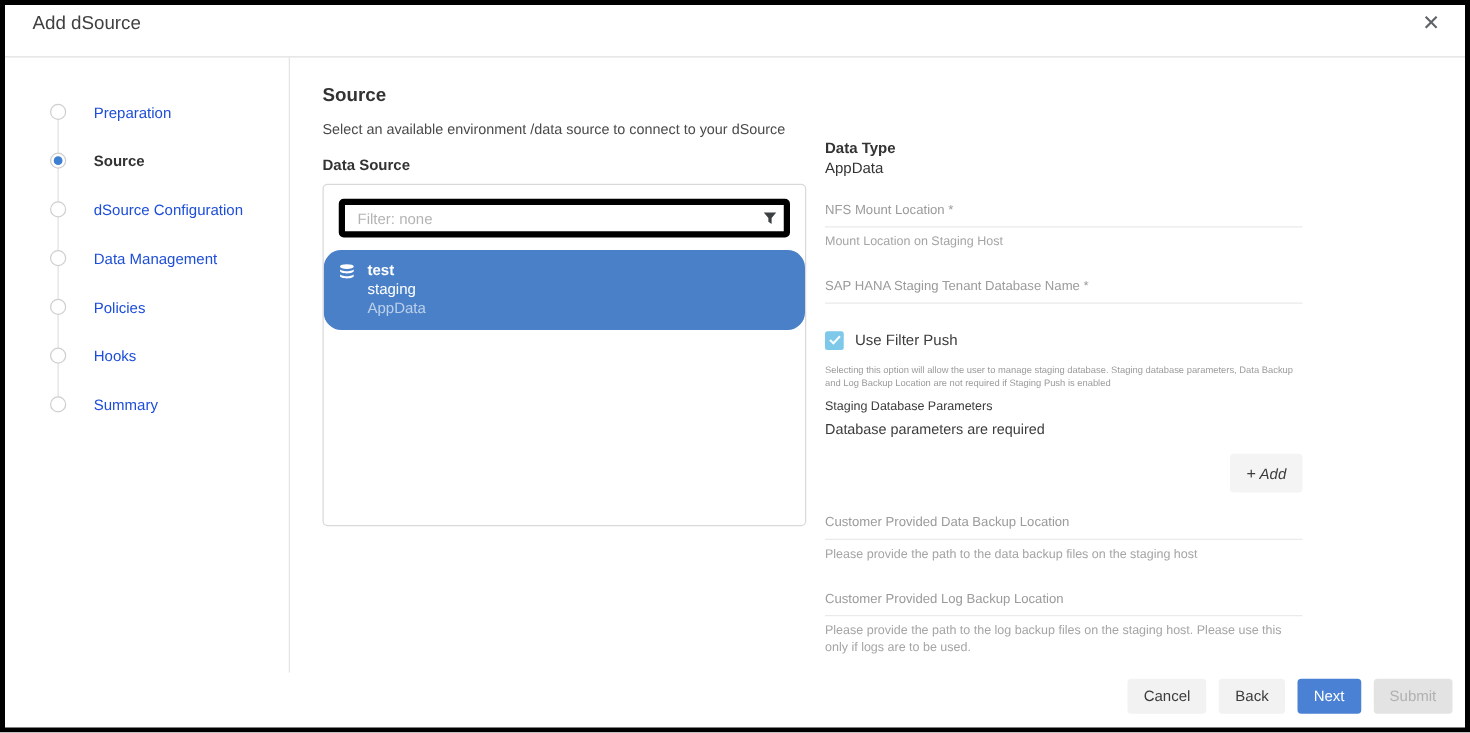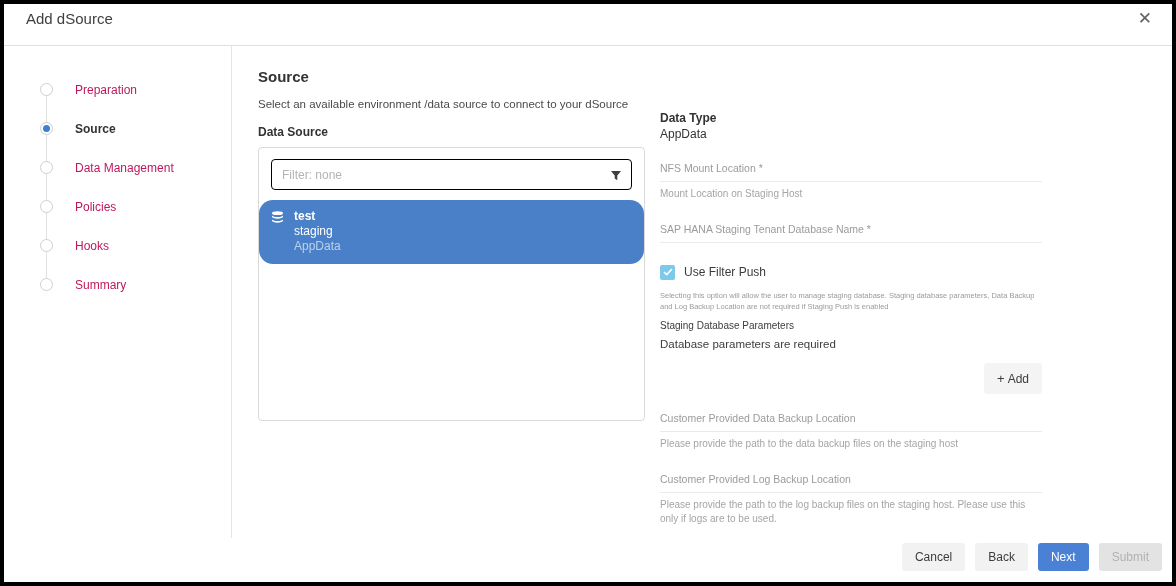--- a/index.html
+++ b/index.html
@@ -14,33 +14,33 @@
   
   .body { flex:1 1 auto; display:flex; min-height:0; }
 
   
   .sidebar { width:228px; flex:0 0 228px; border-right:1px solid #e4e4e4; padding:24px 0 0 36px; }
   .steps { position:relative; }
   .steps::before { content:""; position:absolute; left:6px; top:18px; bottom:18px; width:1px; background:#e2e2e2; }
   .step { display:flex; align-items:center; height:39px; position:relative; cursor:pointer; }
   .dot { width:13px; height:13px; border-radius:50%; background:#fff; border:1px solid #cfcfcf; position:relative; z-index:1; flex:0 0 13px; }
   .step.active .dot::after { content:""; position:absolute; left:2px; top:2px; width:7px; height:7px; border-radius:50%; background:#3e7fd2; }
-  .step-label { margin-left:22px; font-size:12px; color:#be185d; }
+  .step-label { margin-left:22px; font-size:12px; color:#1d4ed8; }
   .step.active .step-label { font-weight:bold; color:#333; }
 
   
   .main { flex:1 1 auto; padding:22px 0 0 26px; position:relative; }
   .main-title { font-size:15px; font-weight:bold; color:#333; margin-bottom:13px; }
   .main-sub { font-size:11.5px; color:#4a4a4a; margin-bottom:15px; }
   .cols { display:flex; align-items:flex-start; }
   .left-col { width:387px; flex:0 0 387px; }
   .ds-label { font-size:12px; font-weight:bold; color:#333; margin-bottom:8px; }
   .listbox { border:1px solid #d9d9d9; border-radius:4px; height:274px; overflow:hidden; background:#fff; }
   .filter-wrap { position:relative; margin:11px 12px 10px 12px; }
-  .filter-input { width:100%; height:31px; border:1px solid #000000; border-radius:4px; font-size:12px; padding:0 30px 0 10px; color:#555; font-family:"Liberation Sans", sans-serif; outline:none; }
+  .filter-input { width:100%; height:31px; border:5px solid #000000; border-radius:4px; font-size:12px; padding:0 30px 0 10px; color:#555; font-family:"Liberation Sans", sans-serif; outline:none; }
   .filter-input::placeholder { color:#b4b4b4; }
   .funnel { position:absolute; right:10px; top:9px; }
   .src-row { background:#4a80c8; color:#fff; display:flex; padding:9px 12px 10px 12px; cursor:pointer;border-radius:14px; }
   .db-ico { margin-top:2px; flex:0 0 13px; }
   .src-txt { margin-left:10px; font-size:12px; line-height:15px; }
   .src-name { font-weight:bold; }
   .src-type { color:rgba(255,255,255,0.62); }
 
   
   .right-col { width:382px; flex:0 0 382px; margin-left:15px; margin-top:-14px; }
@@ -49,21 +49,21 @@
   .field { margin-top:21px; }
   .field-label { font-size:10.5px; color:#9b9b9b; padding-bottom:7px; border-bottom:1px solid #eaeaea; cursor:text; }
   .field-help { font-size:10px; color:#a5a5a5; margin-top:5px; line-height:1.45; }
   .cb-row { margin-top:22px; display:flex; align-items:center; cursor:pointer; }
   .cb { width:15px; height:15px; border-radius:2px; background:#7ec8ea; display:flex; align-items:center; justify-content:center; flex:0 0 15px; }
   .cb-label { font-size:12px; color:#3c3c3c; margin-left:9px; }
   .note { font-size:7.5px; color:#9b9b9b; line-height:1.5; margin-top:10px; }
   .h3 { font-size:10px; color:#3c3c3c; font-weight:normal; margin-top:8px; }
   .req { font-size:11.5px; color:#3c3c3c; margin-top:7px; }
   .add-row { text-align:right; margin-top:13px; }
-  .add-btn { background:#f4f4f4; border:none; border-radius:3px; padding:8px 13px; font-size:12px; color:#3c3c3c; cursor:pointer; font-family:"Liberation Sans", sans-serif; }
+  .add-btn { background:#f4f4f4; border:none; border-radius:3px; padding:8px 13px; font-size:12px; color:#3c3c3c; cursor:pointer; font-family:"Liberation Sans", sans-serif;font-style:italic; }
   .add-plus { font-size:13px; margin-right:3px; font-weight:normal; }
 
   
   .ftr { flex:0 0 44px; display:flex; align-items:center; justify-content:flex-end; padding:0 10px 6px 0; }
   .btn { border:none; border-radius:3px; font-size:12px; padding:7px 13px; margin-left:10px; cursor:pointer; font-family:"Liberation Sans", sans-serif; }
   .btn-light { background:#f2f2f2; color:#3c3c3c; }
   .btn-primary { background:#4a81d4; color:#fff; }
   .btn-disabled { background:#e3e3e3; color:#b1b1b1; cursor:default; }
 </style>
 </head>
@@ -79,20 +79,24 @@
   <div class="body">
     <div class="sidebar">
       <div class="steps">
         <div class="step">
           <span class="dot"></span>
           <span class="step-label">Preparation</span>
         </div>
         <div class="step active">
           <span class="dot"></span>
           <span class="step-label">Source</span>
+        </div>
+        <div class="step">
+          <span class="dot"></span>
+          <span class="step-label">dSource Configuration</span>
         </div>
         <div class="step">
           <span class="dot"></span>
           <span class="step-label">Data Management</span>
         </div>
         <div class="step">
           <span class="dot"></span>
           <span class="step-label">Policies</span>
         </div>
         <div class="step">

